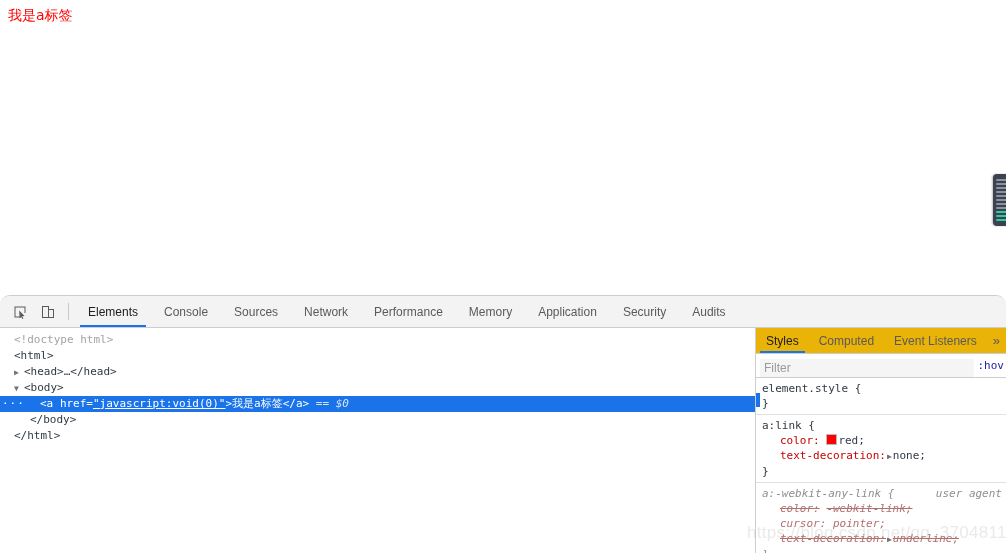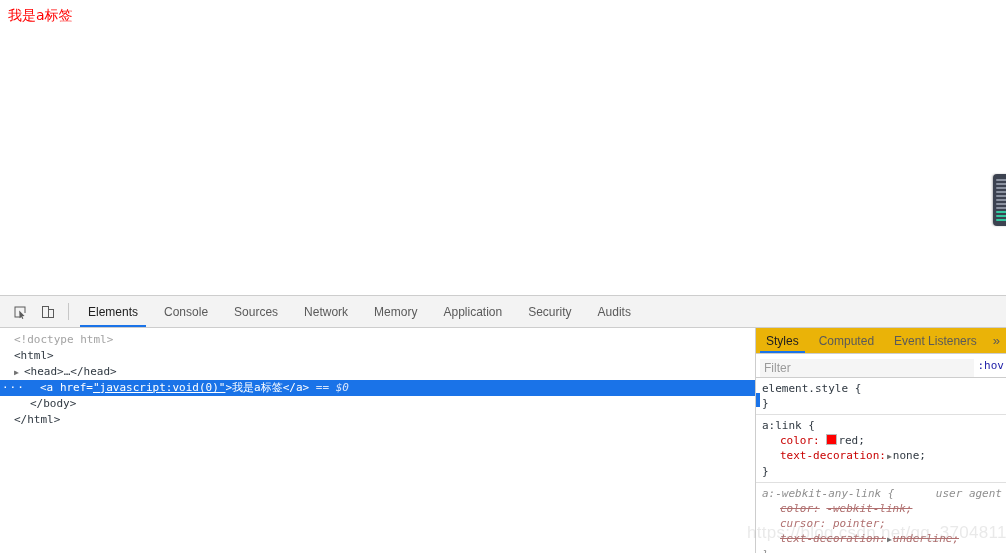--- a/index.html
+++ b/index.html
@@ -64,20 +64,21 @@
   #devtools {
     position: absolute;
     left: 0;
     top: 295px;
     width: 1006px;
     height: 258px;
     background: #ffffff;
     border-top: 1px solid #cdcdcd;
     font-family: "Liberation Sans", sans-serif;
     overflow: hidden;
+    border-radius: 10px;
   }
 
   
   #dt-toolbar {
     position: relative;
     height: 32px;
     background: #f3f3f3;
     border-bottom: 1px solid #cdcdcd;
     display: flex;
     align-items: stretch;
@@ -363,38 +364,42 @@
         <rect x="1.5" y="1.5" width="6" height="11" fill="none" stroke="#5a5a5a" stroke-width="1"></rect>
         <rect x="7.5" y="4.5" width="5" height="8" fill="none" stroke="#5a5a5a" stroke-width="1"></rect>
       </svg>
     </div>
     <div class="tool-sep"></div>
     <div class="tab-strip">
       <div class="dt-tab active">Elements</div>
       <div class="dt-tab">Console</div>
       <div class="dt-tab">Sources</div>
       <div class="dt-tab">Network</div>
+      <div class="dt-tab">Performance</div>
       <div class="dt-tab">Memory</div>
       <div class="dt-tab">Application</div>
       <div class="dt-tab">Security</div>
       <div class="dt-tab">Audits</div>
     </div>
   </div>
 
   <div id="dt-body">
 
     <div id="dom-pane">
       <div class="dom-row indent1">
         <span class="doctype">&lt;!doctype html&gt;</span>
       </div>
       <div class="dom-row indent1">
         <span class="tag">&lt;html&gt;</span>
       </div>
       <div class="dom-row indent1">
         <span class="arrow">▶</span><span class="tag">&lt;head&gt;…&lt;/head&gt;</span>
+      </div>
+      <div class="dom-row indent1">
+        <span class="arrow">▼</span><span class="tag">&lt;body&gt;</span>
       </div>
       <div class="dom-row selected indent3">
         <span class="sel-marker">···</span><span class="tag">&lt;a </span><span class="attr-name">href=</span><span class="attr-val">"javascript:void(0)"</span><span class="tag">&gt;</span><span class="txt">我是a标签</span><span class="tag">&lt;/a&gt;</span>&nbsp;<span class="dollar0">== $0</span>
       </div>
       <div class="dom-row indent2">
         <span class="tag">&lt;/body&gt;</span>
       </div>
       <div class="dom-row indent1">
         <span class="tag">&lt;/html&gt;</span>
       </div>

